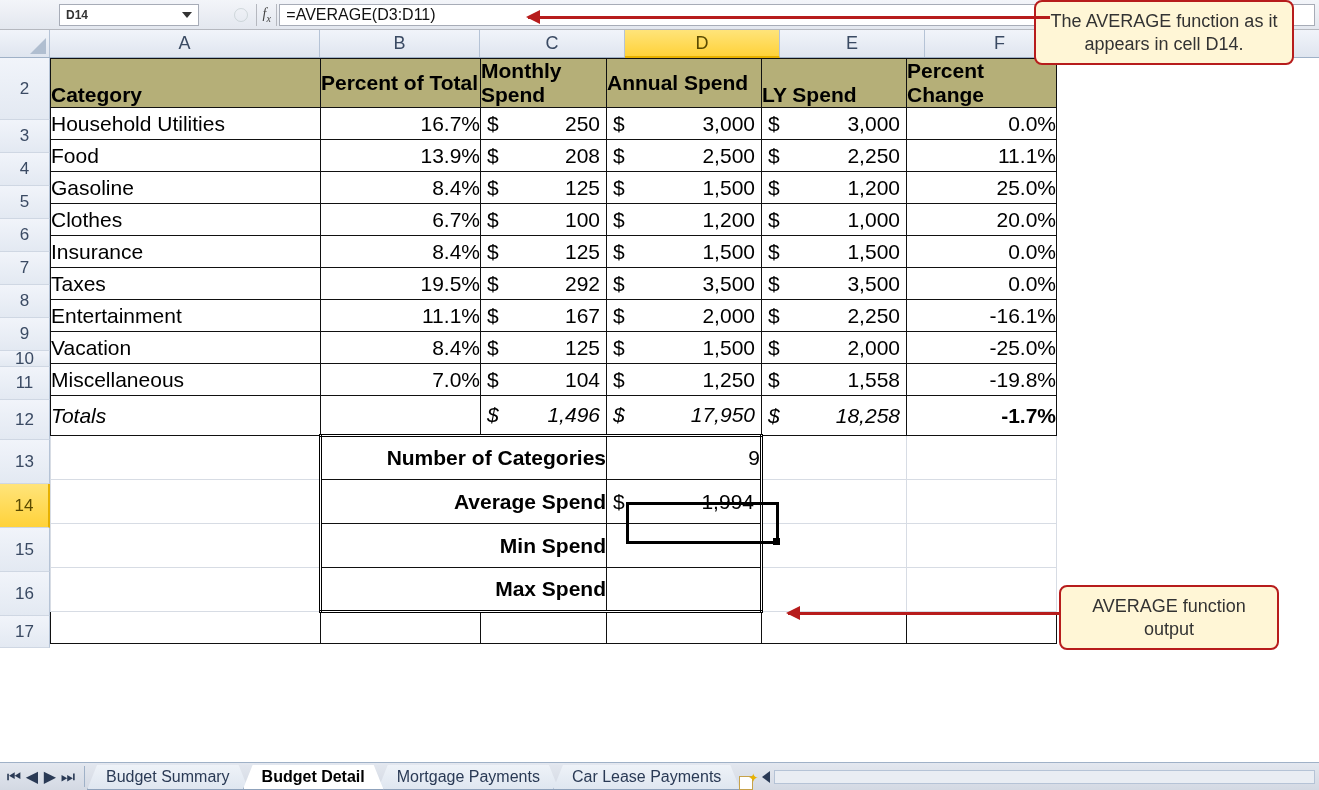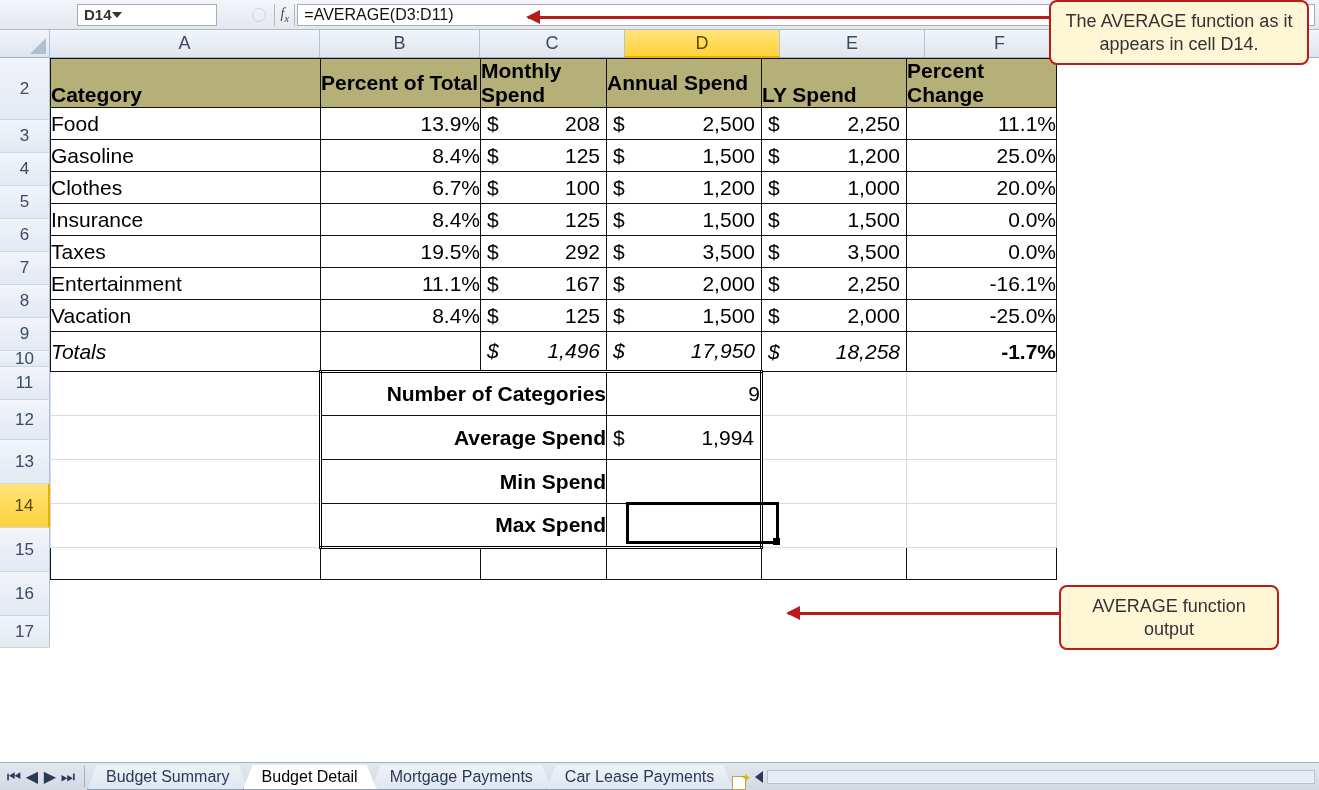--- a/index.html
+++ b/index.html
@@ -8,22 +8,22 @@
 
   
   .formula-bar {
     display: flex; align-items: center; height: 30px;
     border-bottom: 1px solid #b5b8bf;
     background: linear-gradient(#f3f5f9, #e3e7ef);
     padding: 0 4px;
   }
   .name-box {
     width: 140px; height: 22px; background: #fff; border: 1px solid #a7acb7;
-    display: flex; align-items: center; justify-content: flex-start;
-    padding: 0 6px; margin-left: 73px; font-size: 15px; font-weight: bold; color: #333;
+    display: flex; align-items: center; justify-content: space-between;
+    padding: 0 6px; margin-left: 55px; font-size: 12px; font-weight: bold; color: #333;
   }
   .name-box .dd { width: 0; height: 0; border-left: 5px solid transparent; border-right: 5px solid transparent; border-top: 6px solid #333; }
   .fx-sep { width: 55px; display: flex; align-items: center; justify-content: flex-end; gap: 4px; padding-right: 6px; }
   .cancel-icon {
     width: 14px; height: 14px; border: 1px solid #9aa; border-radius: 50%; position: relative; opacity: .35;
   }
   .fx-label { font-style: italic; font-size: 14px; color: #444; font-family: 'Times New Roman', serif; }
   .fx-label sub { font-size: 10px; font-style: italic; }
   .fbar-sep { width:1px; height:22px; background:#b5b8bf; margin:0 2px;}
   .formula-input {
@@ -101,21 +101,21 @@
   .nav-btns { display:flex; align-items:center; padding:0 6px; gap:2px;}
   .nav-btn { width:16px; height:18px; display:flex; align-items:center; justify-content:center; color:#2a3a55;}
   .tabsep{ width:1px; background:#9fb1c7; margin:3px 2px;}
   .tabs { display:flex; align-items:flex-end; }
   .tab {
     position:relative; padding: 3px 18px 3px 18px; margin-right:-6px;
     background: linear-gradient(#eef2f8,#dfe6f0); border:1px solid #8fa2bb; border-top:none;
     color:#2a3a55;
     clip-path: polygon(10px 0, calc(100% - 10px) 0, 100% 100%, 0 100%);
   }
-  .tab.active { background:#fff; font-weight:normal; color:#000; z-index:2;}
+  .tab.active { background:#fff; font-weight:bold; color:#000; z-index:2;}
   .tab-after { width:24px; display:flex; align-items:center; justify-content:center;}
   .insert-tab-icon{ width:14px;height:14px;background:#fff;border:1px solid #c7a24a; position:relative;}
   .insert-tab-icon::after{content:'✦'; position:absolute; top:-6px; right:-6px; color:#e7b100; font-size:12px;}
   .hscroll{ flex:1; display:flex; align-items:center; padding:0 4px; gap:4px;}
   .hs-left{ width:0;height:0;border-top:6px solid transparent;border-bottom:6px solid transparent;border-right:8px solid #2a3a55;}
   .hs-track{ flex:1; height:14px; background:#e9edf3; border:1px solid #b5c3d6;}
 
   
   .callout {
     position: absolute; background: #fff6d6; border: 2px solid #b71c1c; border-radius: 8px;
@@ -185,20 +185,43 @@
             <tr class="row-tall">
         <td class="hdr wA txtL" style="vertical-align:bottom;">Category</td>
         <td class="hdr wB txtL">Percent of Total</td>
         <td class="hdr wC txtL">Monthly Spend</td>
         <td class="hdr wD txtL">Annual Spend</td>
         <td class="hdr wE txtL" style="vertical-align:bottom;">LY Spend</td>
         <td class="hdr wF txtL">Percent Change</td>
       </tr>
 
       <tr>
+        <td class="txtL">Household Utilities</td>
+        <td class="txtR">16.7%</td>
+        <td>
+                <div class="money">
+                  <span class="sym">$</span>
+                  <span>250</span>
+                </div>
+              </td>
+        <td>
+                <div class="money">
+                  <span class="sym">$</span>
+                  <span>3,000</span>
+                </div>
+              </td>
+        <td>
+                <div class="money">
+                  <span class="sym">$</span>
+                  <span>3,000</span>
+                </div>
+              </td>
+        <td class="txtR">0.0%</td>
+      </tr>
+      <tr>
         <td class="txtL">Food</td>
         <td class="txtR">13.9%</td>
         <td>
                 <div class="money">
                   <span>$</span>
                   <span>208</span>
                 </div>
               </td>
         <td>
                 <div class="money">
@@ -344,20 +367,43 @@
                   <span>1,500</span>
                 </div>
               </td>
         <td>
                 <div class="money">
                   <span>$</span>
                   <span>2,000</span>
                 </div>
               </td>
         <td class="txtR">-25.0%</td>
+      </tr>
+      <tr>
+        <td class="txtL">Miscellaneous</td>
+        <td class="txtR">7.0%</td>
+        <td>
+                <div class="money">
+                  <span>$</span>
+                  <span>104</span>
+                </div>
+              </td>
+        <td>
+                <div class="money">
+                  <span>$</span>
+                  <span>1,250</span>
+                </div>
+              </td>
+        <td>
+                <div class="money">
+                  <span>$</span>
+                  <span>1,558</span>
+                </div>
+              </td>
+        <td class="txtR">-19.8%</td>
       </tr>
 
       <tr class="totals-row" style="height:40px">
         <td class="txtL ital">Totals</td>
         <td></td>
         <td class="bold">
                 <div class="money ital">
                   <span>$</span>
                   <span>1,496</span>
                 </div>
@@ -445,19 +491,19 @@
     <div class="tab-after">
           <span class="insert-tab-icon"></span>
         </div>
   </div>
   <div class="hscroll">
     <div class="hs-left"></div>
     <div class="hs-track"></div>
   </div>
 </div>
 
-<div class="callout" style="right:10px; top:0px; width:260px;">The AVERAGE function as it appears in cell D14.</div>
+<div class="callout" style="right:25px; top:0px; width:260px;">The AVERAGE function as it appears in cell D14.</div>
 <div class="arrow-line" style="left:528px; top:16px; width:522px;"></div>
 
 <div class="callout" style="right:40px; top:585px; width:220px;">AVERAGE function output</div>
 <div class="arrow-line" style="left:788px; top:612px; width:272px;"></div>
 
 </div>
 
 </body></html>

